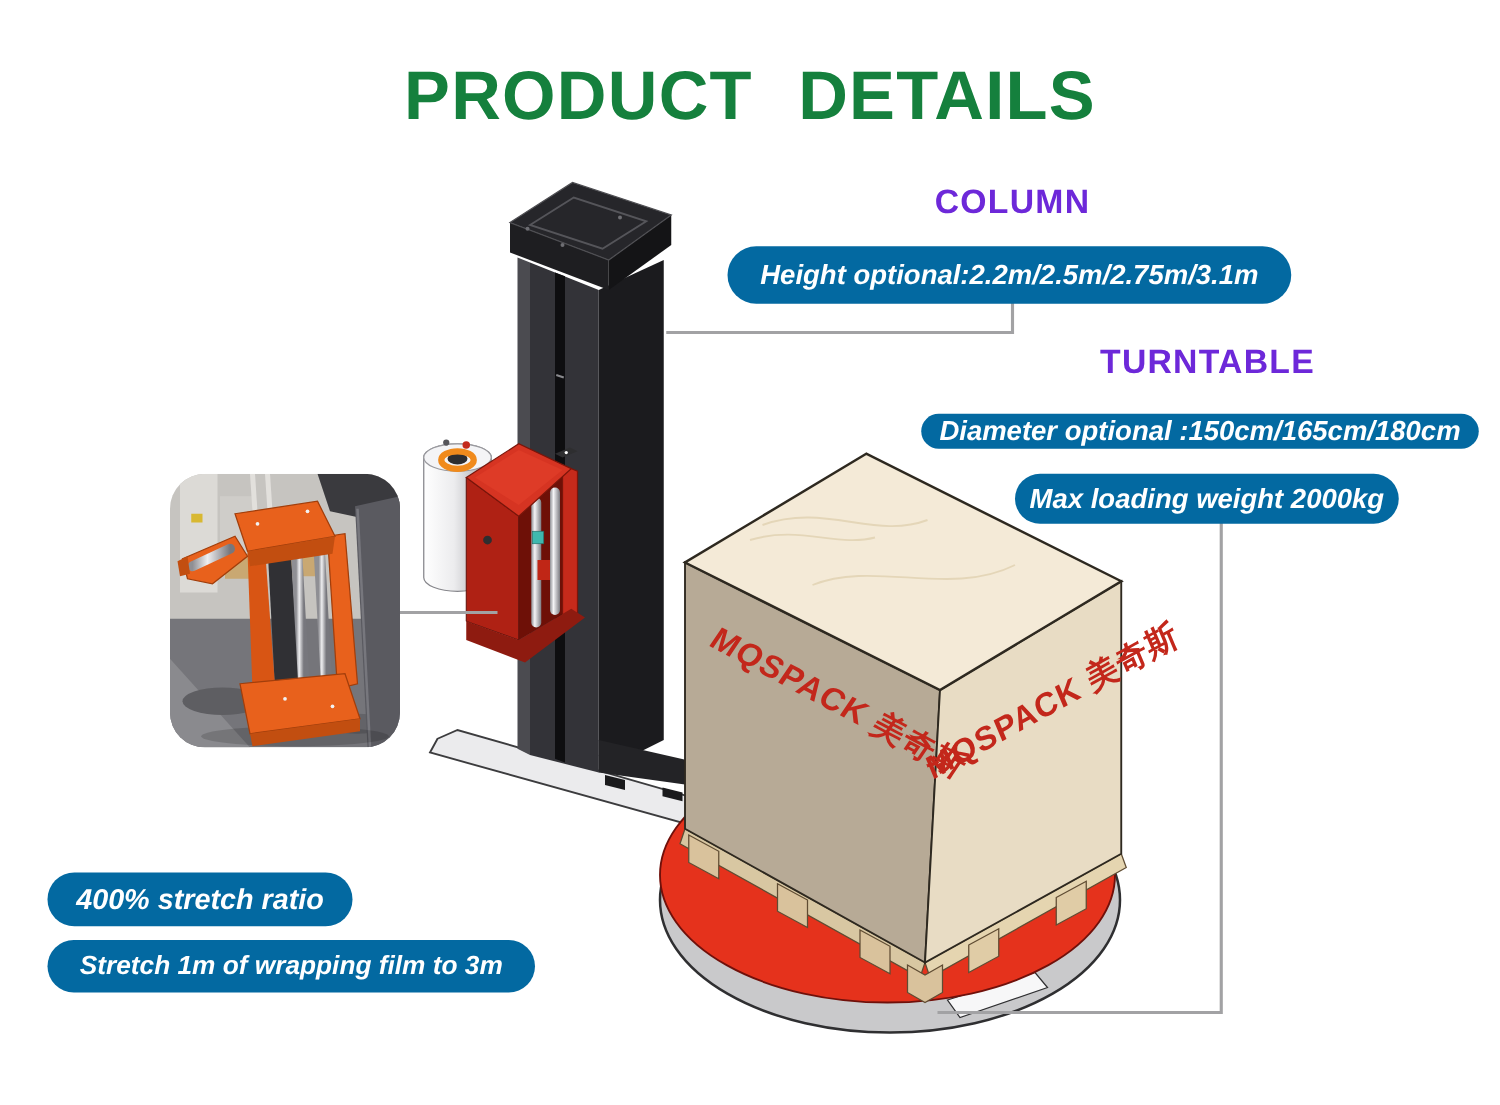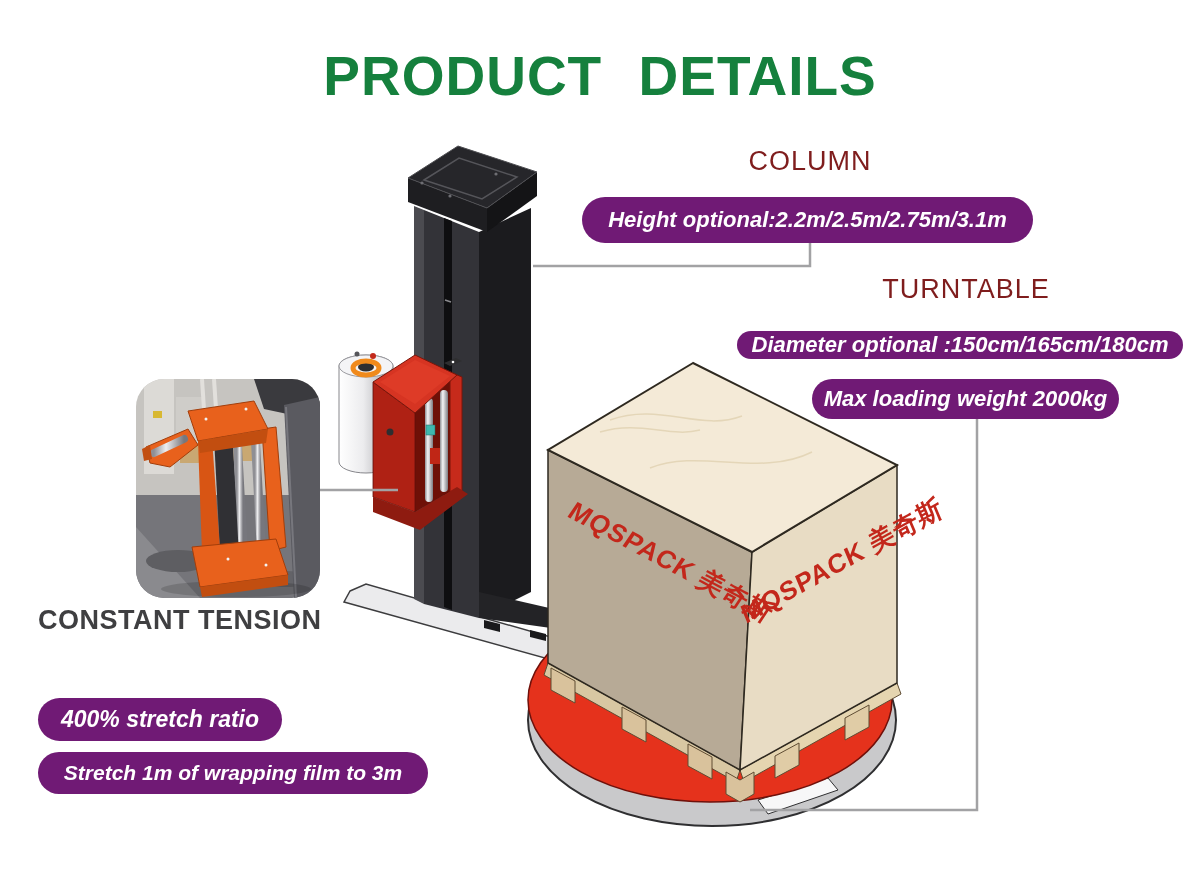--- a/index.html
+++ b/index.html
@@ -5,24 +5,24 @@
   html,body{margin:0;padding:0;background:#fff;}
   .page{position:relative;width:1200px;height:884px;background:#ffffff;overflow:hidden;
         font-family:"Liberation Sans",sans-serif;}
   .title{position:absolute;left:0;right:0;top:44px;margin:0;text-align:center;
          font-size:55px;font-weight:bold;letter-spacing:1px;word-spacing:20px;
          color:#15803d;}
   .scene{position:absolute;left:0;top:0;width:1200px;height:884px;z-index:1;}
   .photo{position:absolute;left:136px;top:379px;width:184px;height:219px;
          border-radius:28px;overflow:hidden;z-index:2;}
   .photo svg{display:block;width:100%;height:100%;}
-  .label{position:absolute;z-index:3;color:#7f1d1d;font-weight:normal;font-size:27px;
+  .label{position:absolute;z-index:3;color:#6d28d9;font-weight:bold;font-size:27px;
          letter-spacing:1px;white-space:nowrap;}
   .label.centered{transform:translateX(-50%);}
-  .pill{position:absolute;z-index:3;background:#701a75;color:#ffffff;
+  .pill{position:absolute;z-index:3;background:#0369a1;color:#ffffff;
         border-radius:999px;display:flex;align-items:center;justify-content:center;
         font-weight:bold;font-style:italic;white-space:nowrap;}
   .carriage-heading{position:absolute;left:38px;top:604px;z-index:3;color:#3F3F41;
         font-weight:bold;font-size:27px;line-height:33px;letter-spacing:0.5px;white-space:nowrap;}
   #pill-height{left:582px;top:197px;width:451px;height:46px;font-size:22px;}
   #pill-diameter{left:737px;top:331px;width:446px;height:28px;font-size:22px;}
   #pill-weight{left:812px;top:379px;width:307px;height:40px;font-size:22px;}
   #pill-ratio{left:38px;top:698px;width:244px;height:43px;font-size:23px;}
   #pill-stretch{left:38px;top:752px;width:390px;height:42px;font-size:21px;}
   #label-column{left:810px;top:146px;}
@@ -187,18 +187,17 @@
   </div>
 
   <div class="label centered" id="label-column">COLUMN</div>
   <div class="pill" id="pill-height">Height optional:2.2m/2.5m/2.75m/3.1m</div>
 
   <div class="label centered" id="label-turntable">TURNTABLE</div>
   <div class="pill" id="pill-diameter">Diameter optional :150cm/165cm/180cm</div>
   <div class="pill" id="pill-weight">Max loading weight 2000kg</div>
 
   <div class="carriage-heading">
-    <div>CONSTANT TENSION</div>
   </div>
   <div class="pill" id="pill-ratio">400% stretch ratio</div>
   <div class="pill" id="pill-stretch">Stretch 1m of wrapping film to 3m</div>
 
 </div>
 
 </body></html>

